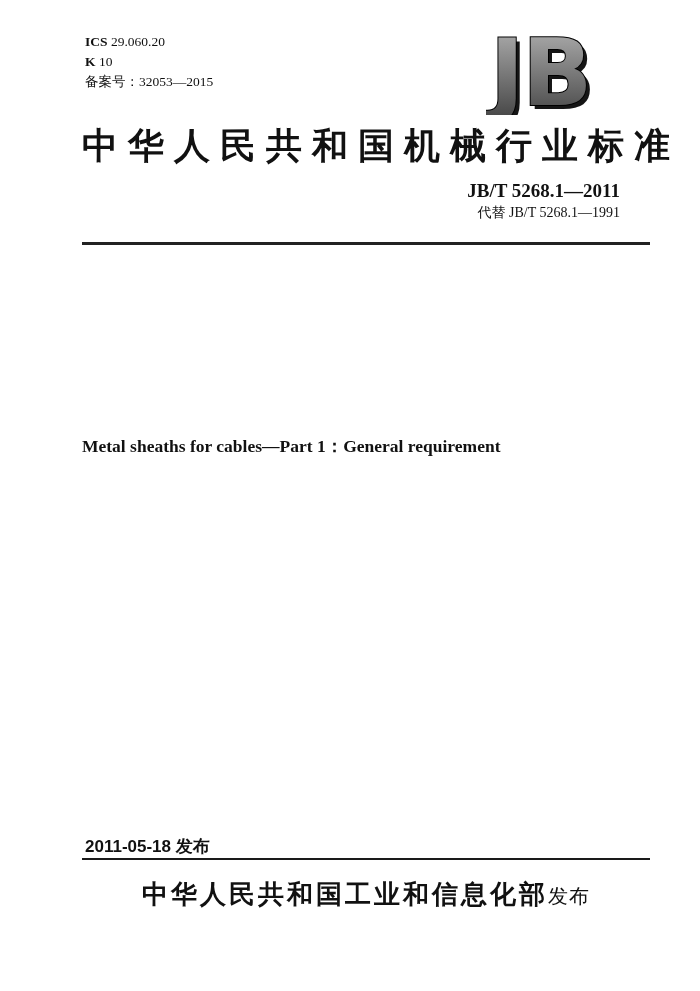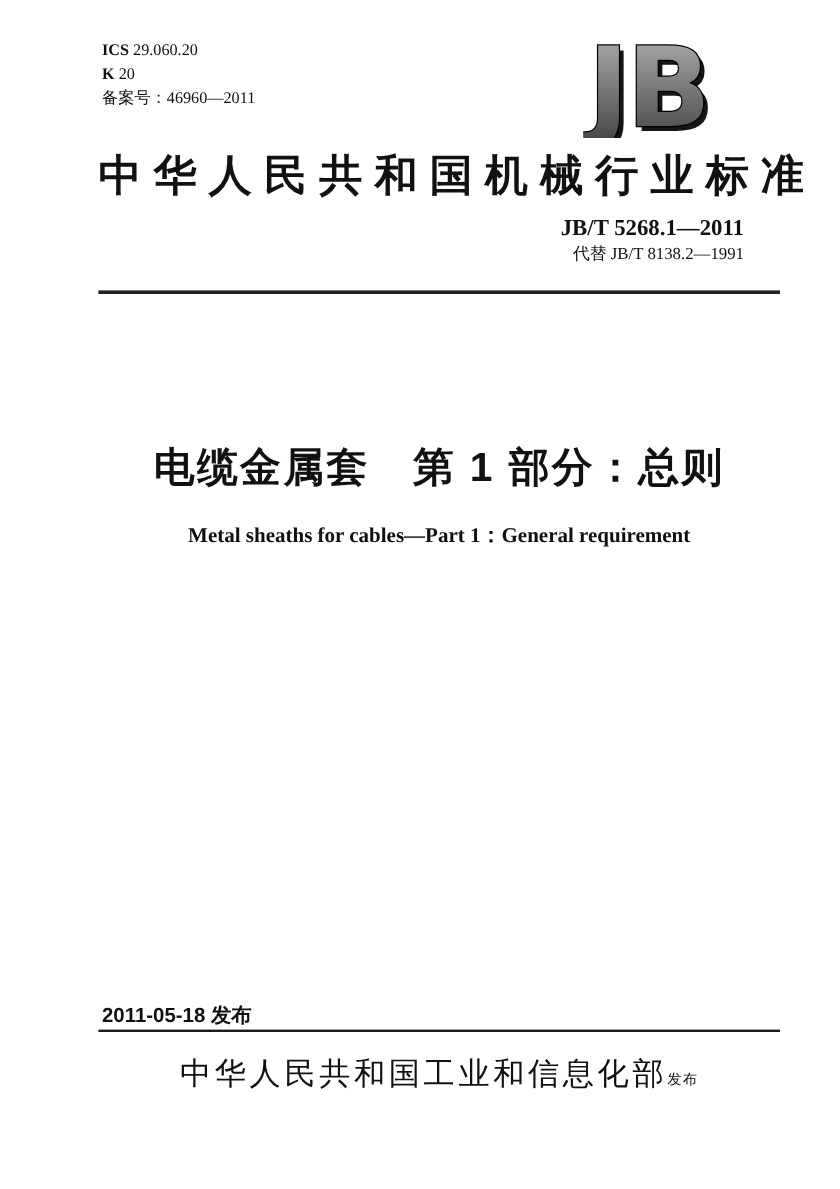--- a/index.html
+++ b/index.html
@@ -94,21 +94,21 @@
     font-size: 34px;
     font-weight: bold;
     letter-spacing: 2px;
     white-space: nowrap;
   }
   .title-en {
     position: absolute;
     left: 82px;
     right: 50px;
     top: 434px;
-    text-align: center;
+    text-align: left;
     font-family: "Liberation Serif", serif;
     font-size: 17.5px;
     font-weight: bold;
     white-space: nowrap;
   }
 
   
   .dates-row {
     position: absolute;
     left: 85px;
@@ -134,69 +134,68 @@
   .issuer-row {
     position: absolute;
     left: 82px;
     right: 50px;
     top: 877px;
     text-align: center;
     white-space: nowrap;
   }
   .issuer-name {
     font-size: 26px;
-    font-weight: 400;
+    font-weight: 700;
     letter-spacing: 3px;
   }
   .issuer-suffix {
-    font-size: 12px;
+    font-size: 20px;
     margin-left: 0;
     letter-spacing: 1px;
   }
 </style>
 </head>
 <body>
 
 <div class="page">
 
   <div class="meta-block">
     <div>
       <span class="meta-label">ICS</span>
       <span>29.060.20</span>
     </div>
     <div>
       <span class="meta-label">K</span>
-      <span>20</span>
+      <span>10</span>
     </div>
     <div>
-      <span>备案号：46960—2011</span>
+      <span>备案号：32053—2015</span>
     </div>
   </div>
 
   <svg class="jb-logo" viewBox="0 0 136 84" aria-hidden="true">
     <defs>
       <linearGradient id="jbGrad" x1="0" y1="0" x2="0" y2="1">
         <stop offset="0" stop-color="#b6b6b6"></stop>
         <stop offset="1" stop-color="#3c3c3c"></stop>
       </linearGradient>
     </defs>
     <text x="8" y="78" font-family="'DejaVu Sans', sans-serif" font-weight="bold" font-size="92" letter-spacing="-2" fill="#151515">JB</text>
     <text x="4" y="74" font-family="'DejaVu Sans', sans-serif" font-weight="bold" font-size="92" letter-spacing="-2" fill="url(#jbGrad)" stroke="#000000" stroke-width="2" paint-order="stroke fill">JB</text>
   </svg>
 
   <div class="std-heading">中 华 人 民 共 和 国 机 械 行 业 标 准</div>
 
   <div class="std-number">
     <div class="std-code">JB/T 5268.1—2011</div>
-    <div class="std-replaces">代替 JB/T 8138.2—1991</div>
+    <div class="std-replaces">代替 JB/T 5268.1—1991</div>
   </div>
 
   <div class="rule-top"></div>
 
-  <div class="title-cn">电缆金属套　第 1 部分：总则</div>
   <div class="title-en">Metal sheaths for cables—Part 1：General requirement</div>
 
   <div class="dates-row">
     <span>2011-05-18 发布</span>
   </div>
 
   <div class="rule-bottom"></div>
 
   <div class="issuer-row">
     <span class="issuer-name">中华人民共和国工业和信息化部</span><span class="issuer-suffix">发布</span>

